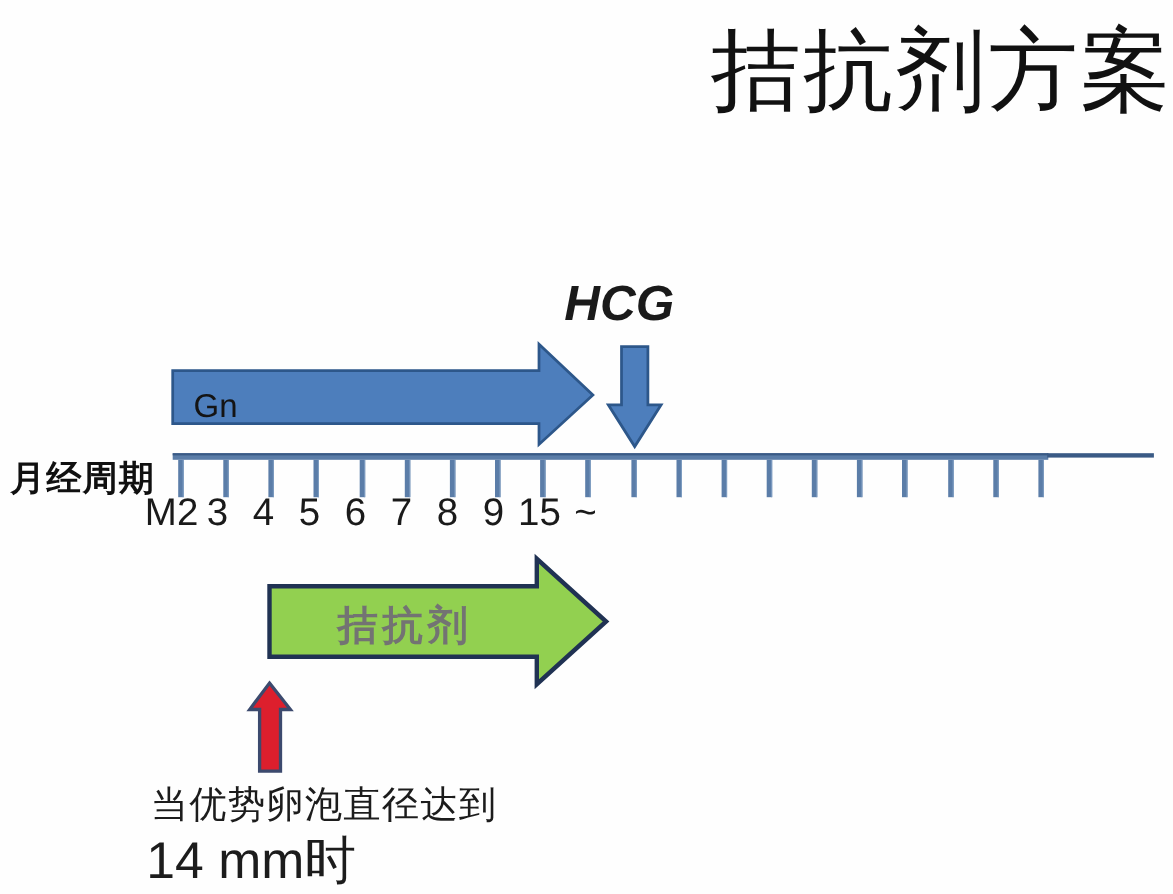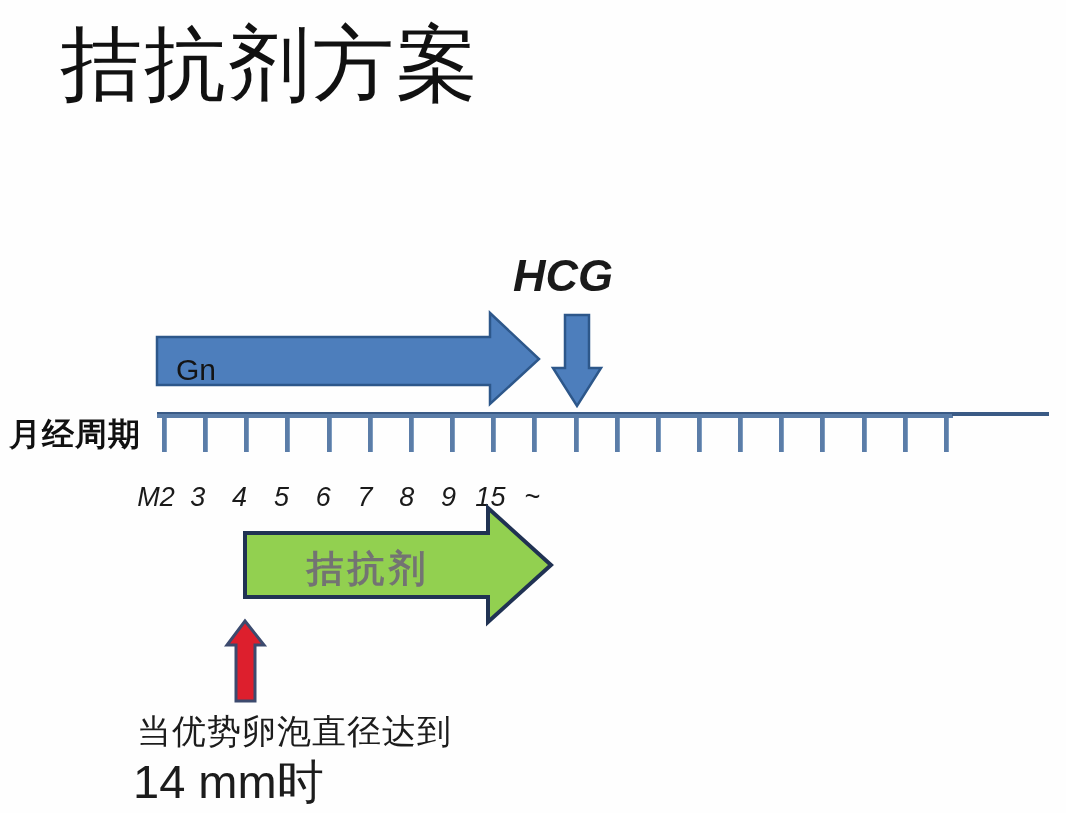--- a/index.html
+++ b/index.html
@@ -9,21 +9,21 @@
     height: 813px;
     background: #fefefe;
     overflow: hidden;
     font-family: "Liberation Sans", sans-serif;
     color: var(--text, #161616);
   }
   .abs { position: absolute; }
 
   .slide-title {
     left: 60px; top: 10px; width: 1006px;
-    text-align: left;
+    text-align: right;
     font-family: "Liberation Serif", serif;
     font-size: 82px;
     font-weight: 500;
     letter-spacing: 2px;
     color: #111;
     white-space: nowrap;
   }
 
   .hcg-label {
     left: 513px; top: 250px;
@@ -62,26 +62,25 @@
   .tick {
     position: absolute;
     top: 418px;
     width: 5px; height: 34px;
     background: var(--axis-blue, #5b7da8);
     border-right: 1px solid #7d9cc0;
     box-sizing: border-box;
   }
   .tick-label {
     position: absolute;
-    top: 482px;
+    top: 446px;
     transform: translateX(-50%);
-    font-size: 27px;
+    font-size: 35px;
     color: #1a1a1a;
     white-space: nowrap;
-    font-style: italic;
   }
 
   .antagonist-label {
     left: 248px; top: 544px; width: 240px;
     text-align: center;
     font-family: "Liberation Serif", serif;
     font-size: 37px;
     font-weight: 700;
     color: #737373;
     letter-spacing: 4px;

